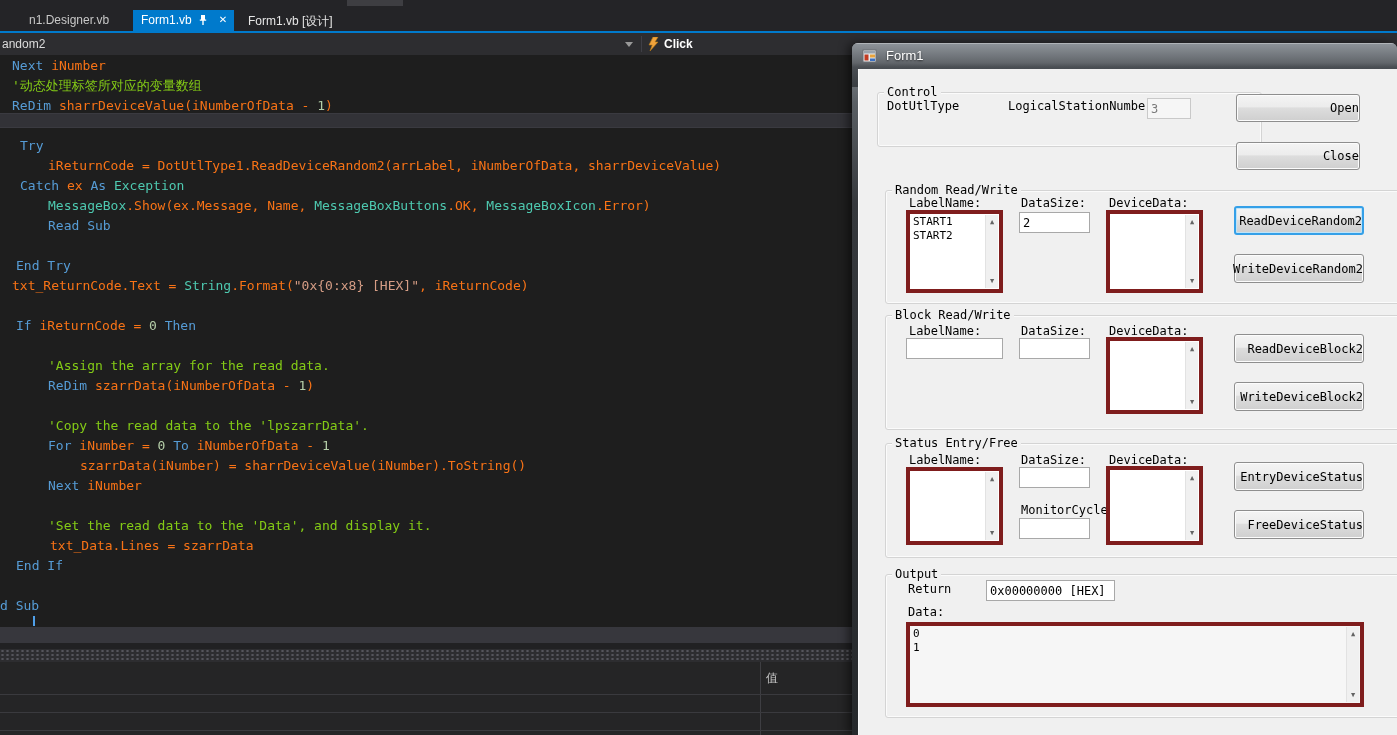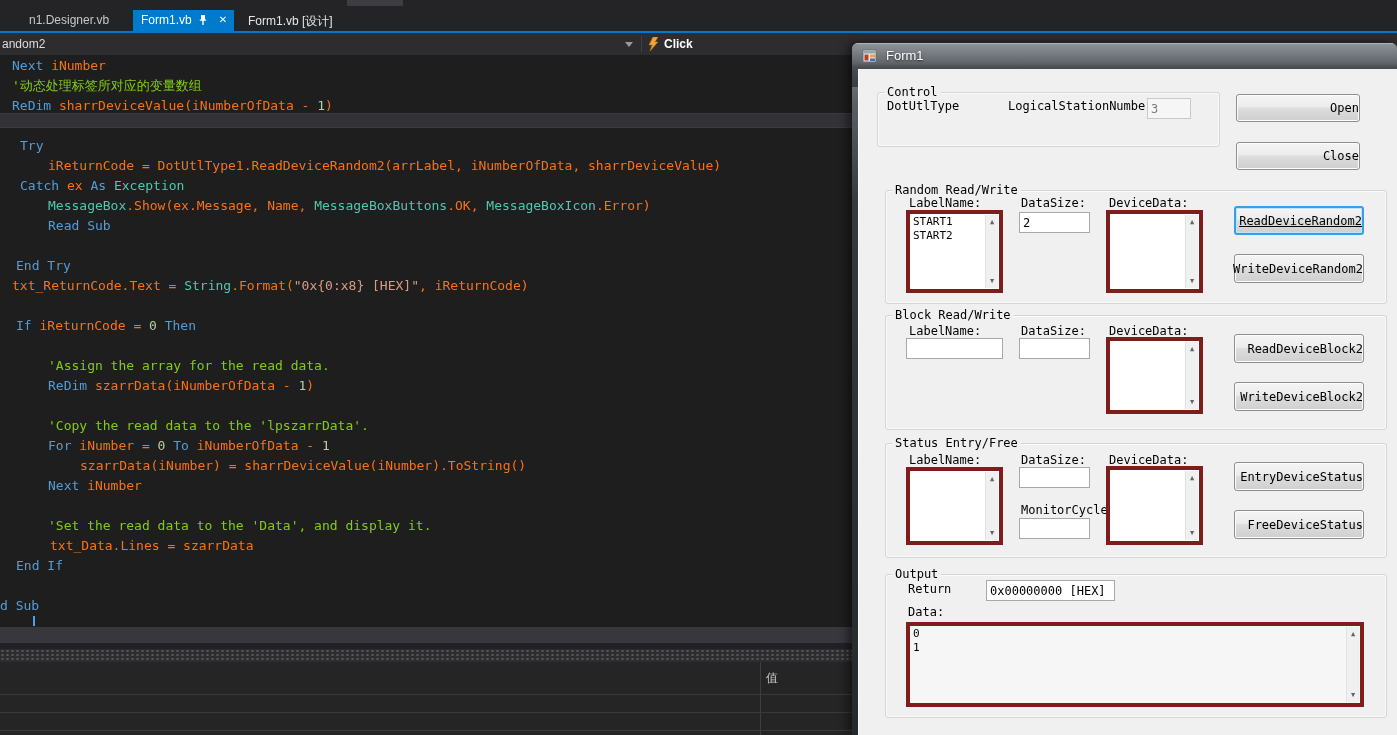--- a/index.html
+++ b/index.html
@@ -48,29 +48,29 @@
                box-shadow:-4px 0 10px rgba(0,0,0,.5);}
   .titlebar{position:absolute;left:0;top:0;width:545px;height:44px;
             background:linear-gradient(180deg,#8f959b 0%,#62666b 45%,#4a4e53 55%,#393d41 100%);
             box-shadow:inset 0 1px 0 rgba(255,255,255,.3);}
   .form-icon{position:absolute;left:10px;top:5px;}
   .title-text{position:absolute;left:34px;top:5px;font-size:13px;color:#ffffff;
               text-shadow:0 1px 2px rgba(0,0,0,.6);}
   .client{position:absolute;left:6px;top:26px;width:539px;height:666px;background:#F0F0F0;
           border-left:1px solid #fafafa;box-sizing:border-box;
           font-family:"DejaVu Sans Mono",monospace;}
-  .group{position:absolute;border:1px solid #d4d4d4;border-radius:3px;box-shadow:inset 0 0 0 1px #fbfbfb;}
+  .group{position:absolute;border:1px solid #d4d4d4;border-radius:3px;box-shadow:inset 0 0 0 1px #fbfbfb;padding-left:42px;}
   .gtitle{position:absolute;left:6px;top:-8px;background:#F0F0F0;padding:0 3px;font-size:12px;color:#000;
           white-space:nowrap;}
   .flabel{position:absolute;font-size:12px;color:#000;white-space:nowrap;}
   .btn{position:absolute;box-sizing:border-box;border:1px solid #8e8e8e;border-radius:3px;
        background:linear-gradient(180deg,#f4f4f4 0%,#ececec 45%,#dddddd 50%,#cfcfcf 100%);
        font-size:12px;color:#000;text-align:center;box-shadow:inset 0 0 0 1px #fcfcfc;cursor:default;
        display:flex;align-items:center;justify-content:flex-end;font-family:"DejaVu Sans Mono",monospace;}
-  .btn-focused{border:2px solid #35a0e8;box-shadow:inset 0 0 0 1px #bfe4f8;text-decoration:underline;}
+  .btn-focused{border:2px solid #35a0e8;box-shadow:inset 0 0 0 1px #bfe4f8;}
   .tbox{position:absolute;box-sizing:border-box;border:1px solid #a8a8a8;background:#fff;
         font:12px "DejaVu Sans Mono",monospace;color:#000;padding:1px 3px;}
   .tbox-disabled{background:#f6f6f6;color:#7a7a7a;border-color:#c9c9c9;}
   .mlbox{position:absolute;box-sizing:border-box;border:4px solid #7f1d1d;background:#fff;}
   .mlbox-gray{background:#f6f6f6;}
   .mltext{position:absolute;left:3px;top:1px;right:15px;bottom:1px;font:11px/14px "DejaVu Sans Mono",monospace;
           color:#000;white-space:pre;overflow:hidden;}
   .sbar{position:absolute;top:1px;right:1px;bottom:1px;width:13px;background:#f0f0f0;
         display:flex;flex-direction:column;justify-content:space-between;align-items:center;
         padding:3px 0;box-sizing:border-box;font-size:7px;color:#636363;border-left:1px solid #e2e2e2;}

